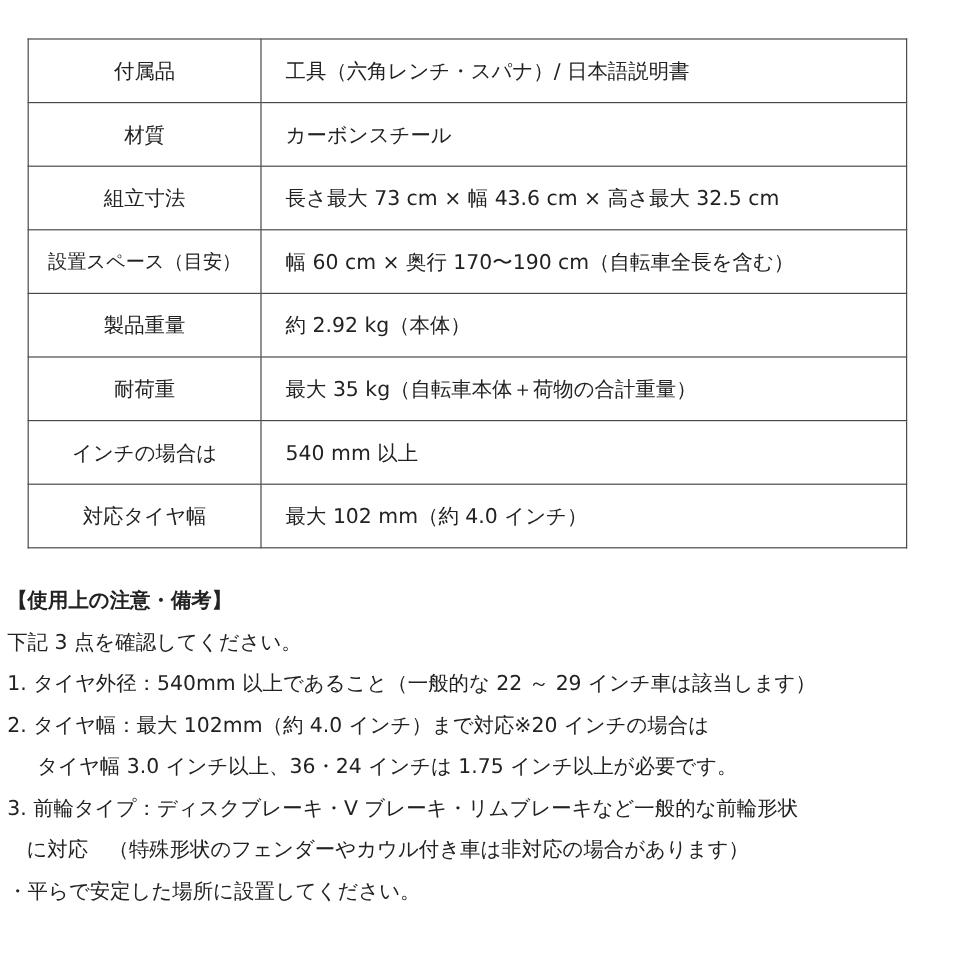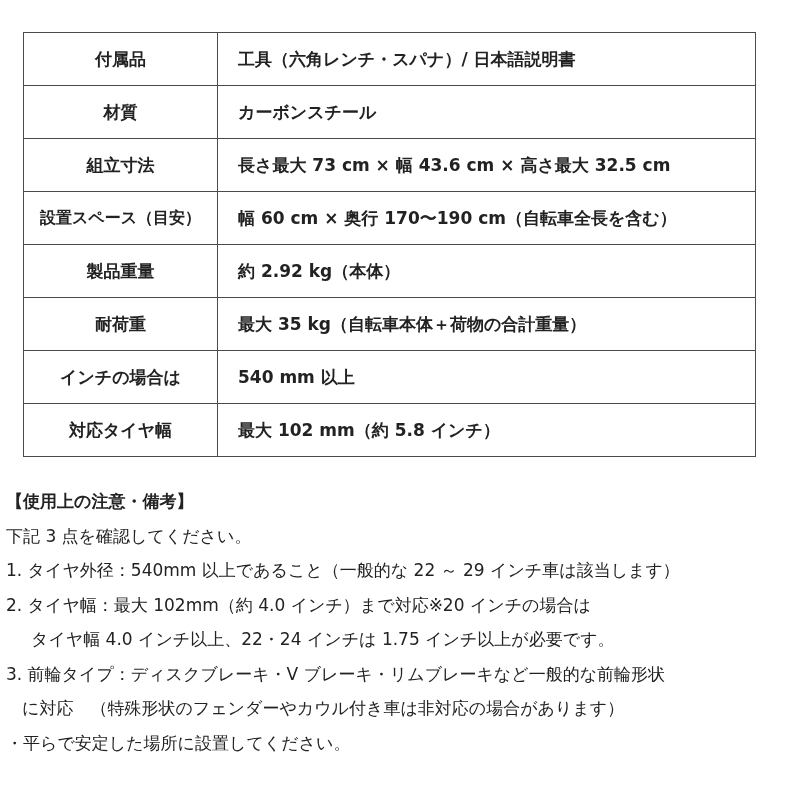--- a/index.html
+++ b/index.html
@@ -23,21 +23,20 @@
       border-collapse: collapse;
       table-layout: fixed;
     }
     .spec-table td {
       border: 1.5px solid #4a4a4a;
       height: 52px;
       font-size: 17px;
       padding: 0;
       white-space: nowrap;
       overflow: hidden;
-      font-weight: bold;
     }
     .spec-table td.label {
       width: 193px;
       text-align: center;
     }
     .spec-table td.value {
       padding-left: 20px;
     }
     .notes {
       position: absolute;
@@ -88,27 +87,27 @@
     <tr>
       <td class="label">耐荷重</td>
       <td class="value">最大 35 kg（自転車本体＋荷物の合計重量）</td>
     </tr>
     <tr>
       <td class="label">インチの場合は</td>
       <td class="value">540 mm 以上</td>
     </tr>
     <tr>
       <td class="label">対応タイヤ幅</td>
-      <td class="value">最大 102 mm（約 5.8 インチ）</td>
+      <td class="value">最大 102 mm（約 4.0 インチ）</td>
     </tr>
   </tbody>
 </table>
 
 <div class="notes">
   <div class="line heading">【使用上の注意・備考】</div>
   <div class="line">下記 3 点を確認してください。</div>
   <div class="line">1. タイヤ外径：540mm 以上であること（一般的な 22 ～ 29 インチ車は該当します）</div>
   <div class="line">2. タイヤ幅：最大 102mm（約 4.0 インチ）まで対応※20 インチの場合は</div>
-  <div class="line indent">タイヤ幅 4.0 インチ以上、22・24 インチは 1.75 インチ以上が必要です。</div>
+  <div class="line indent">タイヤ幅 3.0 インチ以上、36・24 インチは 1.75 インチ以上が必要です。</div>
   <div class="line">3. 前輪タイプ：ディスクブレーキ・V ブレーキ・リムブレーキなど一般的な前輪形状</div>
   <div class="line indent-small">に対応　（特殊形状のフェンダーやカウル付き車は非対応の場合があります）</div>
   <div class="line">・平らで安定した場所に設置してください。</div>
 </div>
 
 </body></html>

